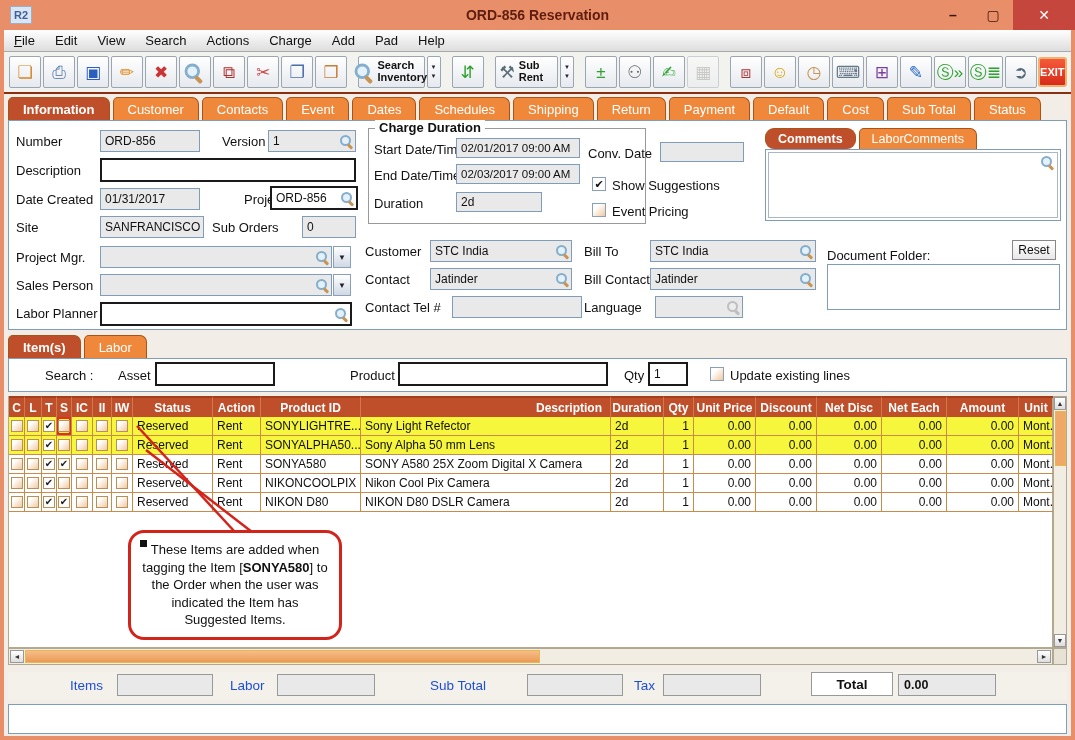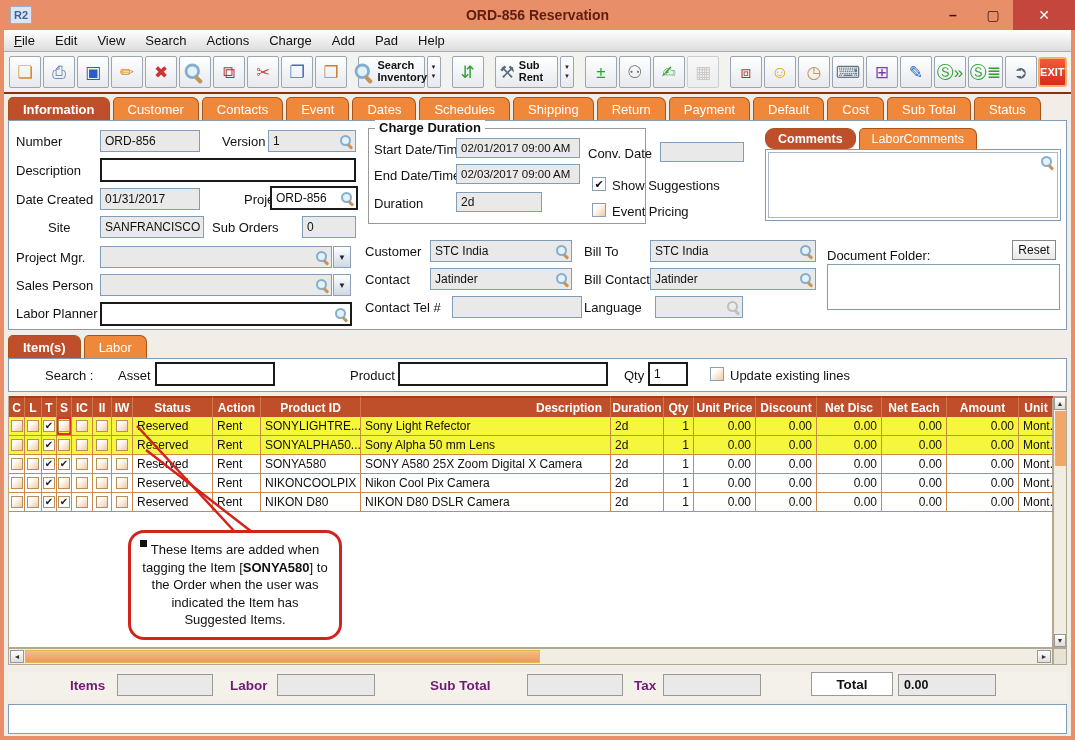--- a/index.html
+++ b/index.html
@@ -97,21 +97,21 @@
   .hthumb { position:absolute; left:16px; top:1px; width:515px; height:13px; background:linear-gradient(#f6bd8a,#eb9a55); border:1px solid #e8b84b; }
   .corner { position:absolute; left:1053px; top:648px; width:14px; height:17px; background:#e8e2d4; border:1px solid #b0a890; }
 
   
   .callout { position:absolute; left:128px; top:530px; width:214px; min-height:94px; background:#fff; border:3px solid #d2241b; border-radius:16px; padding:8px 10px; text-align:center; font-size:13px; line-height:1.35; color:#111; }
   .callout .sq { position:absolute; left:9px; top:7px; width:7px; height:7px; background:#111; }
   #pointer-lines { position:absolute; left:120px; top:418px; width:260px; height:120px; pointer-events:none; }
 
   
   .totals { position:absolute; left:8px; top:672px; width:1059px; height:28px; background:#f4f1ea; display:flex; align-items:center; }
-  .tlabel { position:absolute; font-size:13.5px; font-weight:bold; color:#701a75; }
+  .tlabel { position:absolute; font-size:13.5px; font-weight:normal; color:#1d4ed8; }
   .tfield { position:absolute; height:22px; background:#e9e9e9; border:1px solid #999; font-size:12.5px; display:flex; align-items:center; padding:0 5px; font-weight:600; }
   .total-box { position:absolute; left:803px; top:0px; width:82px; height:24px; background:#fff; border:1px solid #999; font-weight:bold; font-size:13.5px; display:flex; align-items:center; justify-content:center; }
 
   .bottom-strip { position:absolute; left:8px; top:704px; width:1059px; height:30px; background:#fff; border:1px solid #7f9db9; }
   .client-bg { position:absolute; left:4px; top:94px; width:1067px; height:642px; background:#f2eee7; }
 </style>
 </head>
 <body>
 
 <div id="app">
@@ -262,21 +262,21 @@
   <input class="fld editable" style="left: 100px; top: 158px; width: 256px; height: 24px;" value="">
 
   <span class="flabel" style="left:16px;top:192px;">Date Created</span>
   <div class="field nomag" style="left:100px;top:188px;width:100px;">01/31/2017</div>
   <span class="flabel" style="left:224px;top:192px;margin-left:20px;">Project</span>
   <div class="field editable" style="left:270px;top:186px;width:88px;height:24px;">
       <span>ORD-856</span>
       <span class="mag"></span>
     </div>
 
-  <span class="flabel" style="left:16px;top:220px;margin-left:32px;">Site</span>
+  <span class="flabel" style="left:16px;top:220px;">Site</span>
   <div class="field nomag" style="left:100px;top:216px;width:104px;">SANFRANCISCO</div>
   <span class="flabel" style="left:212px;top:220px;">Sub Orders</span>
   <div class="field nomag" style="left:302px;top:216px;width:54px;">0</div>
 
   <span class="flabel" style="left:16px;top:250px;text-align:center;">Project Mgr.</span>
   <div class="field" style="left:100px;top:246px;width:232px;">
       <span></span>
       <span class="mag"></span>
     </div>
   <div class="ddbtn" style="left:333px;top:246px;">▼</div>

